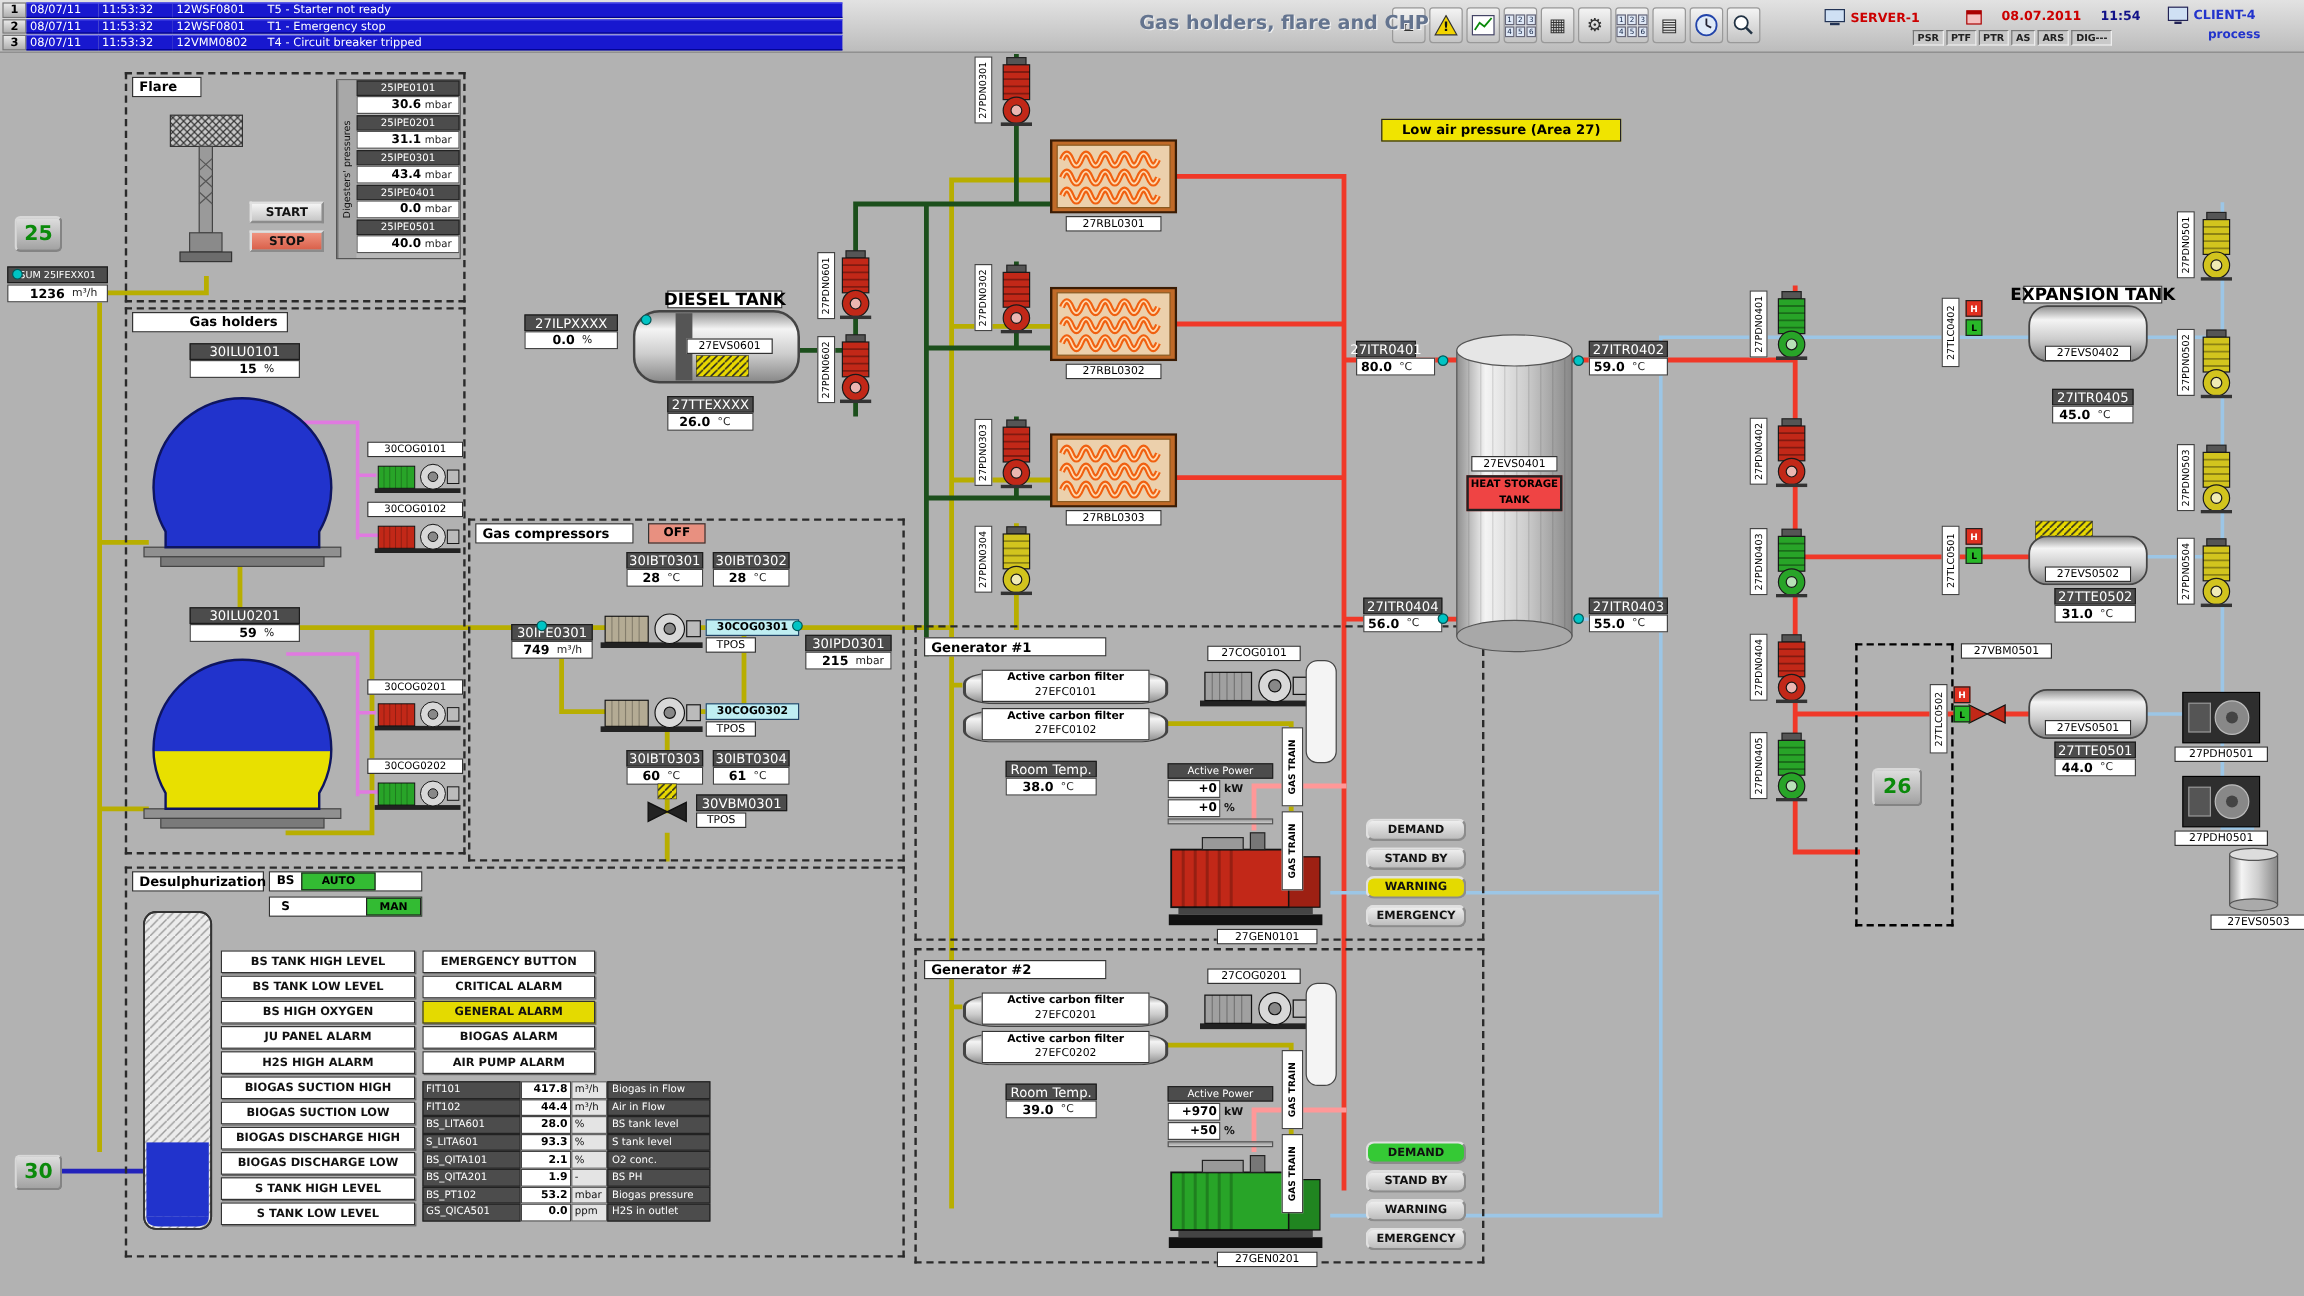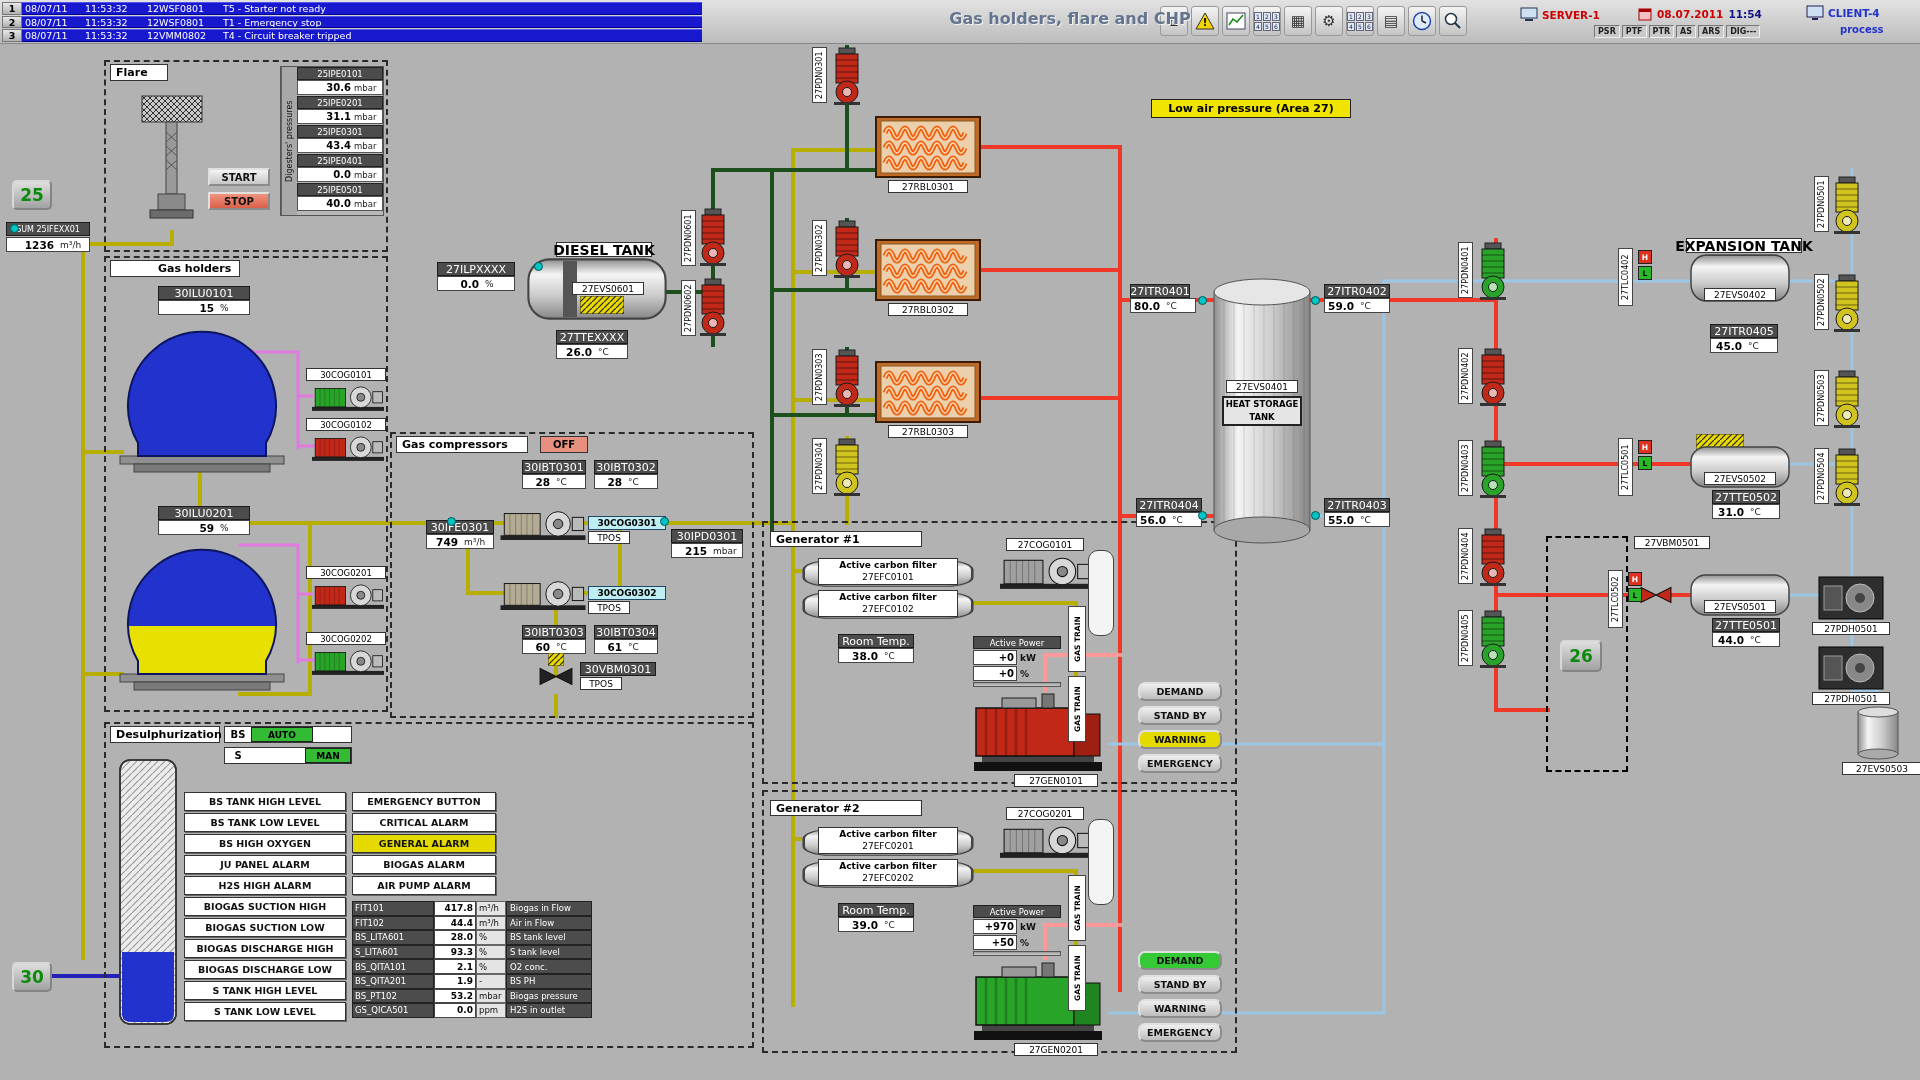--- a/index.html
+++ b/index.html
@@ -297,21 +297,21 @@
     </div>
   </div>
 
   <div style="position:absolute;left:1520px;top:7px;display:flex;align-items:center;gap:4px;">
     <svg width="18" height="15">
           <rect x="1" y="1" width="16" height="10" fill="#cfe0f4" stroke="#235"></rect>
           <rect x="5" y="12" width="8" height="2" fill="#235"></rect>
         </svg>
     <span style="color:#cc0000;font-weight:bold;font-size:10.5px;">SERVER-1</span>
   </div>
-  <div style="position:absolute;left:1638px;top:7px;display:flex;align-items:center;gap:5px;">
+  <div style="position:absolute;left:1638px;top:7px;display:flex;align-items:center;gap:16px;">
     <svg width="14" height="14">
           <rect x="1" y="2" width="12" height="11" fill="#f4c0c0" stroke="#a00"></rect>
           <rect x="1" y="2" width="12" height="3" fill="#a00"></rect>
         </svg>
     <span style="color:#cc0000;font-weight:bold;font-size:10.5px;">08.07.2011</span>
     <span style="color:#111188;font-weight:bold;font-size:10.5px;">11:54</span>
   </div>
   <div style="position:absolute;left:1806px;top:5px;display:flex;align-items:center;gap:4px;">
     <svg width="18" height="16">
           <rect x="1" y="1" width="16" height="11" fill="#cfe0f4" stroke="#225"></rect>
@@ -646,25 +646,25 @@
 
 <div class="banner" style="left:1151px;top:99px;width:200px;height:19px;">Low air pressure (Area 27)</div>
 
 <svg class="abs" style="left:1212px;top:276px;" width="100" height="270">
   <rect x="2" y="16" width="96" height="238" fill="url(#silverV)" stroke="#555"></rect>
   <path d="M12,18 V252 M22,18 V252 M32,18 V252 M42,18 V252 M52,18 V252 M62,18 V252 M72,18 V252 M82,18 V252 M92,18 V252" stroke="#00000020"></path>
   <ellipse cx="50" cy="16" rx="48" ry="13" fill="#e6e6e6" stroke="#555"></ellipse>
   <ellipse cx="50" cy="254" rx="48" ry="13" fill="#a8a8a8" stroke="#555"></ellipse>
 </svg>
 <div class="wb" style="left:1226px;top:380px;width:72px;height:13px;font-size:9px;">27EVS0401</div>
-<div class="abs" style="left:1222px;top:396px;width:80px;height:30px;background:#e5e5e5;border:2px solid #222;font-size:8.5px;font-weight:bold;text-align:center;line-height:13px;z-index:3;">
+<div class="abs" style="left:1222px;top:396px;width:80px;height:30px;background:#ef4444;border:2px solid #222;font-size:8.5px;font-weight:bold;text-align:center;line-height:13px;z-index:3;">
   <div>HEAT STORAGE</div>
       <div>TANK</div>
 </div>
-<div class="t" style="left:1130px;top:284px;width:60px;">27ITR0401</div>
+<div class="t" style="left:1130px;top:284px;width:50px;">27ITR0401</div>
 <div class="v" style="left:1130px;top:298px;width:66px;">
       <b>80.0</b>
       <i>°C</i>
     </div>
 <div class="dot" style="left:1198px;top:296px;"></div>
 <div class="t" style="left:1324px;top:284px;width:66px;">27ITR0402</div>
 <div class="v" style="left:1324px;top:298px;width:66px;">
       <b>59.0</b>
       <i>°C</i>
     </div>

